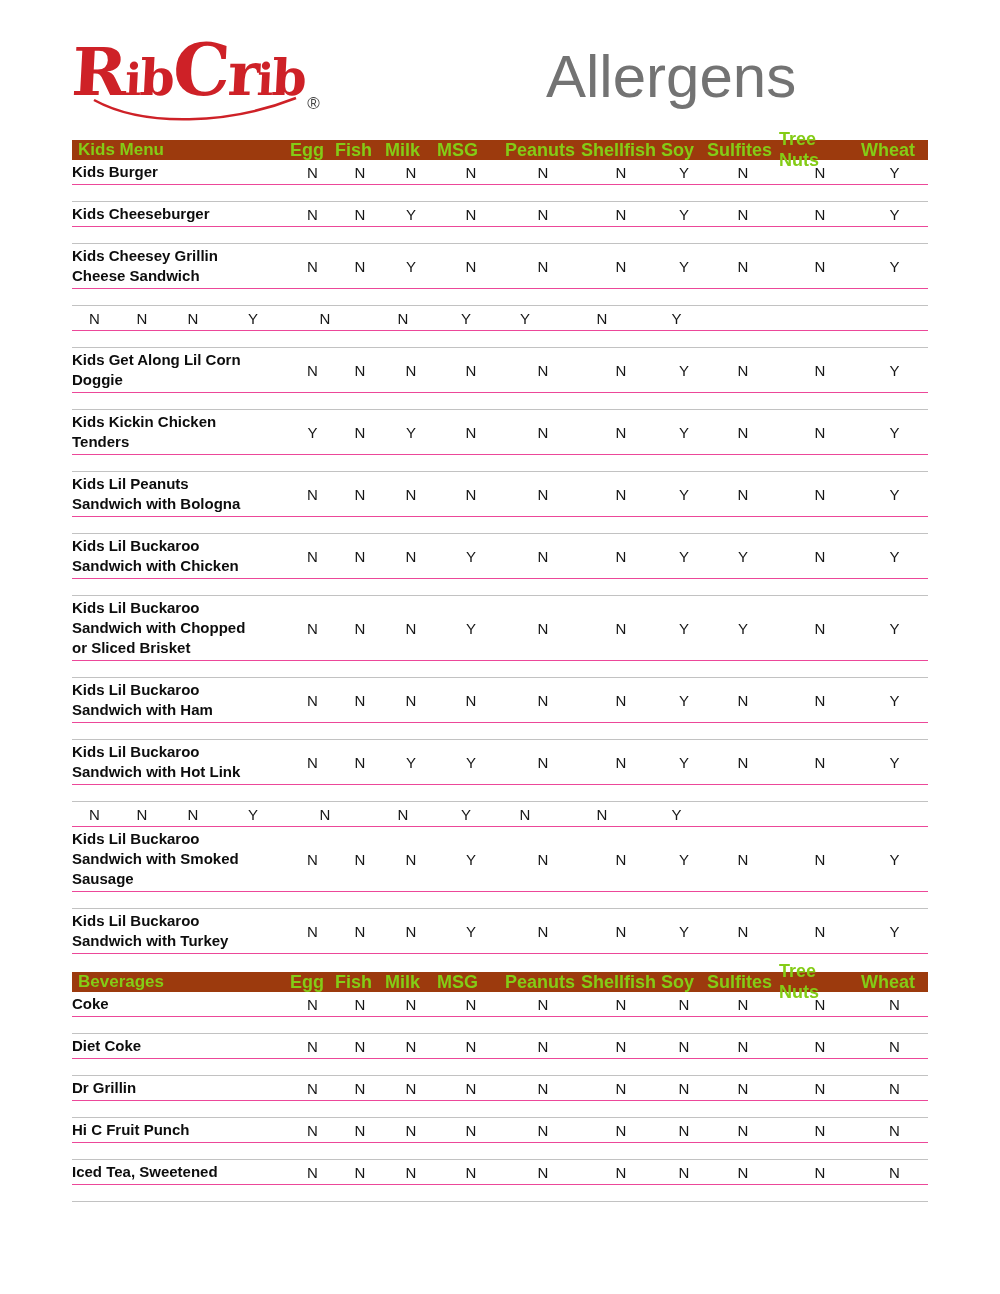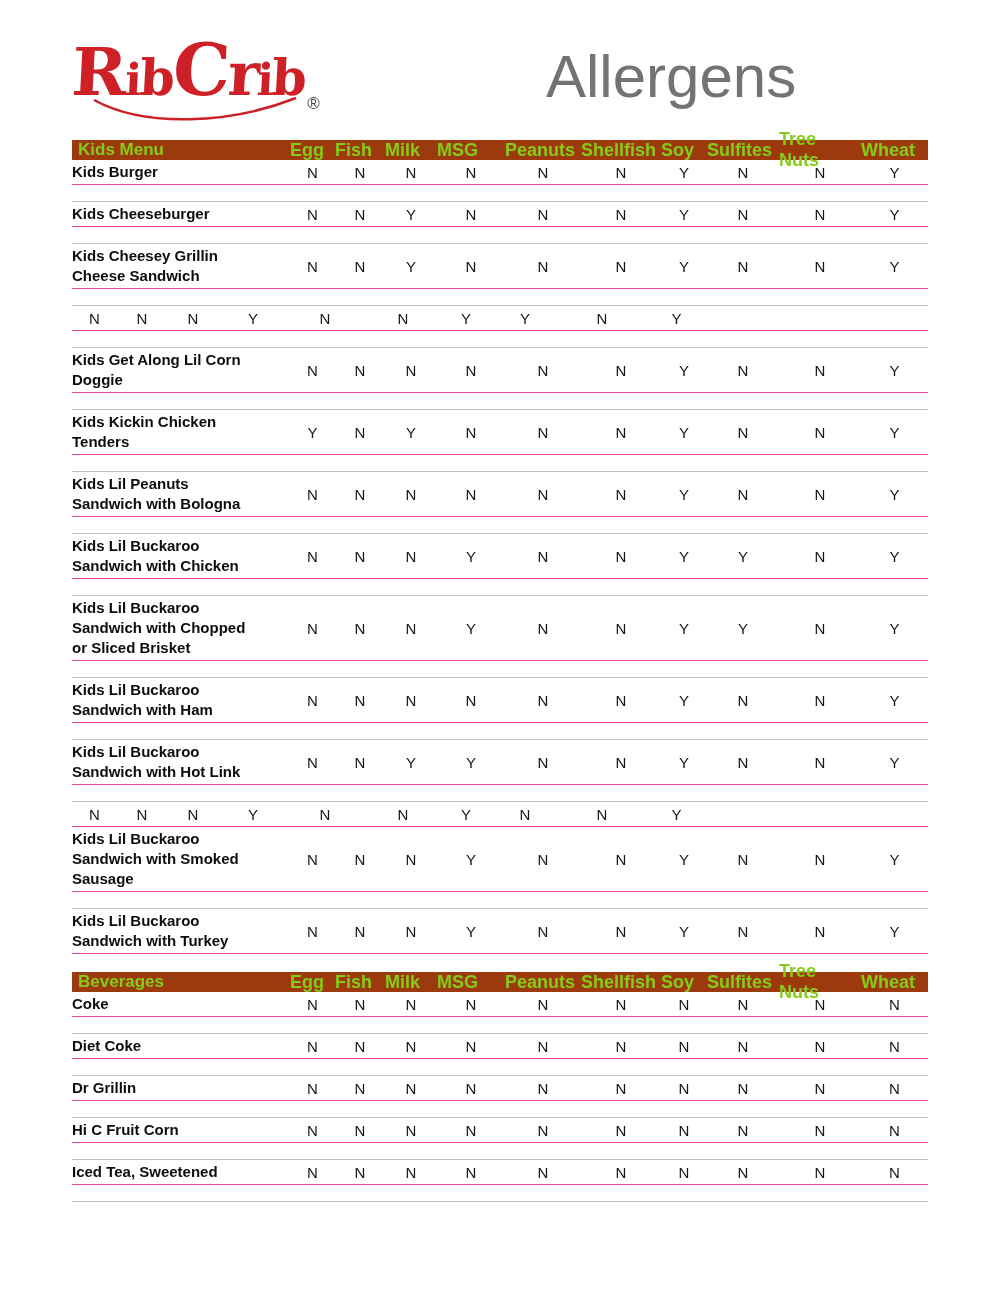--- a/index.html
+++ b/index.html
@@ -339,21 +339,21 @@
         <div class="val cw4">N</div>
         <div class="val cw5">N</div>
         <div class="val cw6">N</div>
         <div class="val cw7">N</div>
         <div class="val cw8">N</div>
         <div class="val cw9">N</div>
         <div class="val cw10">N</div>
       </div>
       <div class="spacer"></div>
       <div class="row">
-        <div class="name">Hi C Fruit Corn</div>
+        <div class="name">Hi C Fruit Punch</div>
         <div class="val cw1">N</div>
         <div class="val cw2">N</div>
         <div class="val cw3">N</div>
         <div class="val cw4">N</div>
         <div class="val cw5">N</div>
         <div class="val cw6">N</div>
         <div class="val cw7">N</div>
         <div class="val cw8">N</div>
         <div class="val cw9">N</div>
         <div class="val cw10">N</div>

